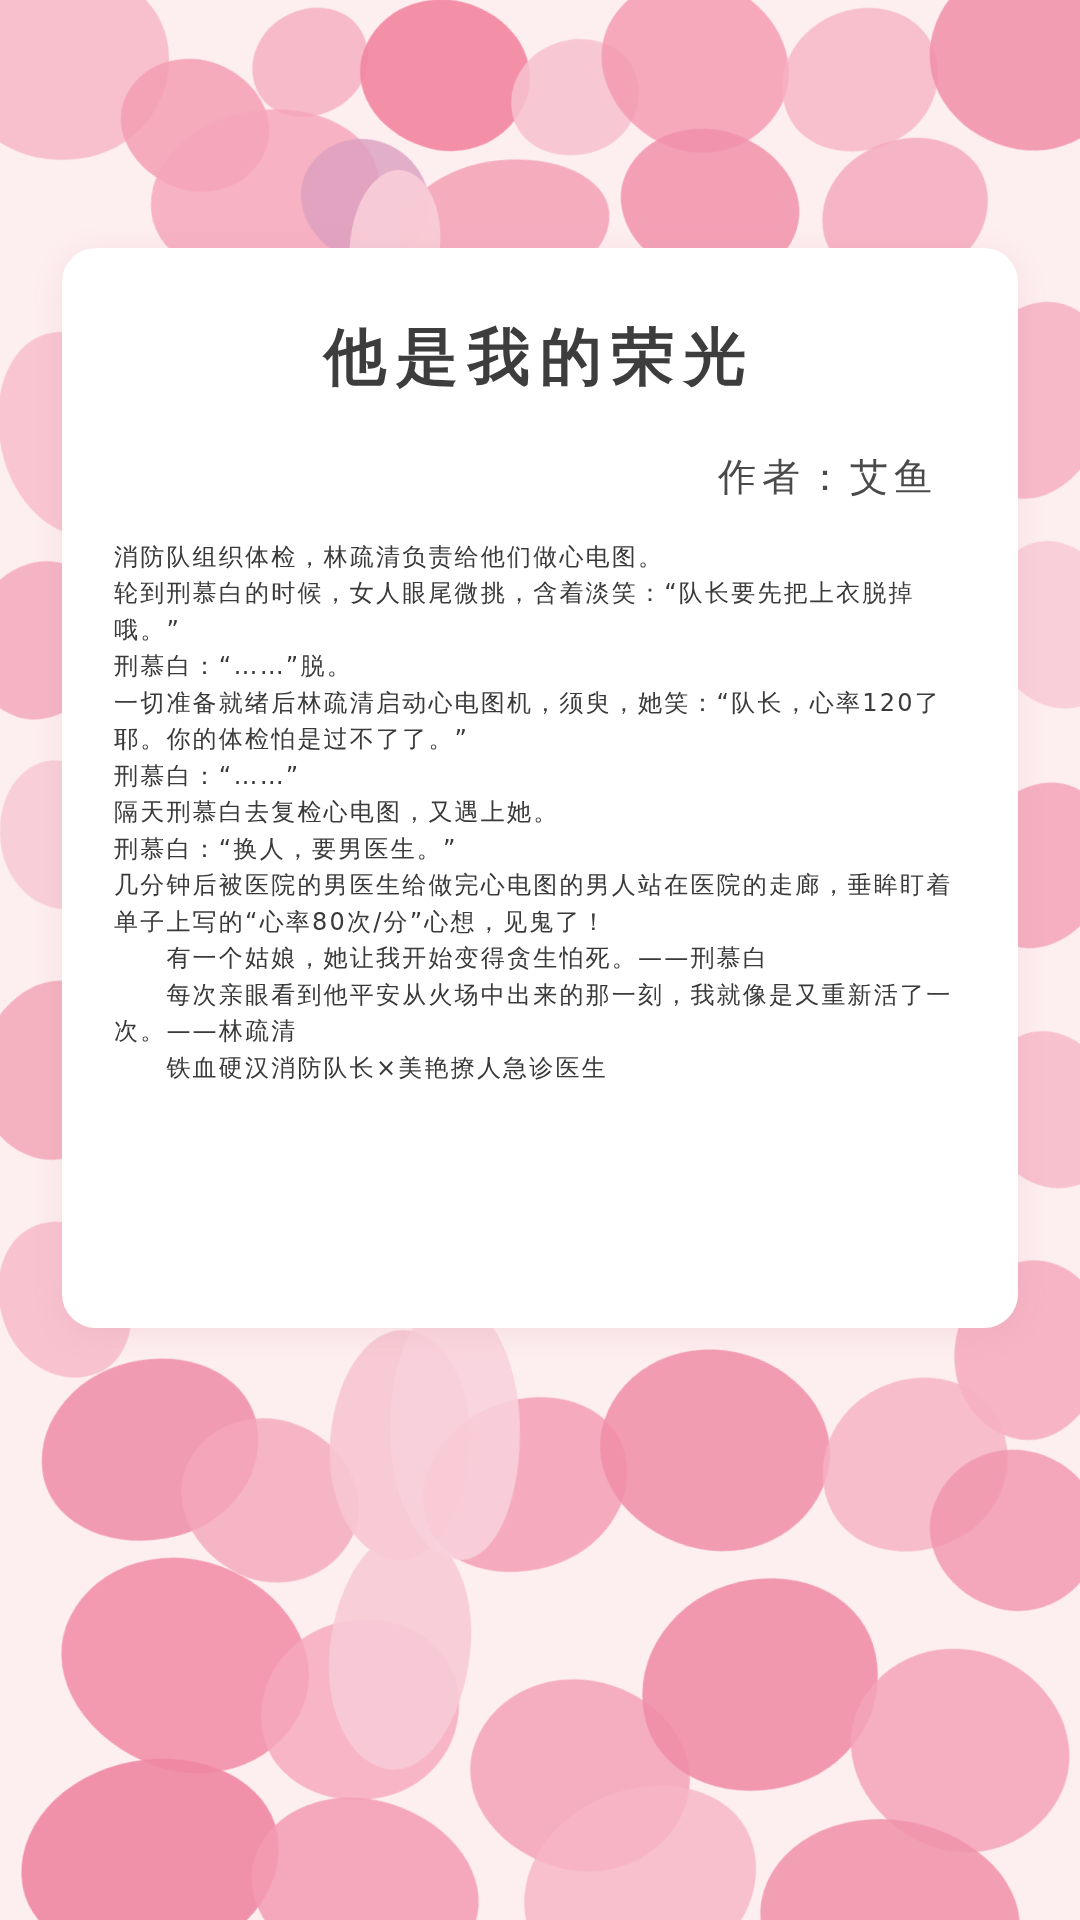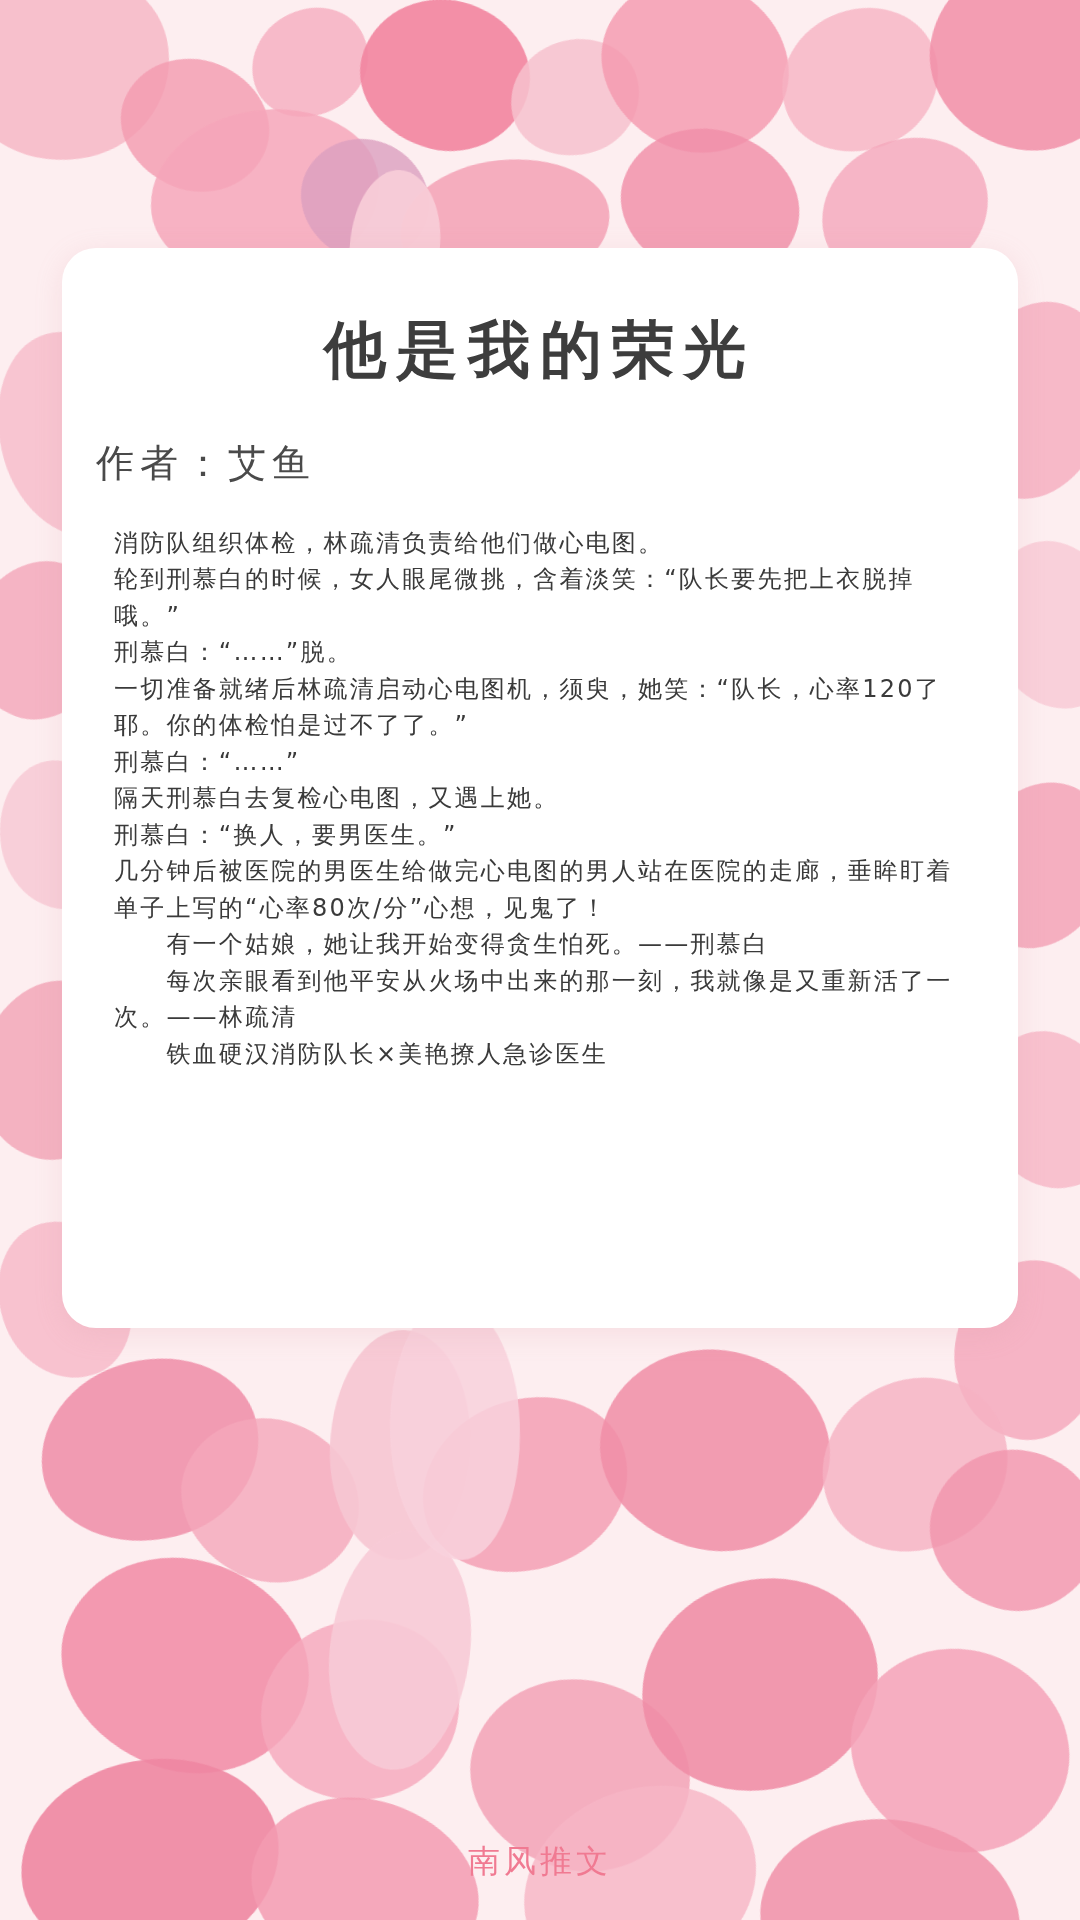--- a/index.html
+++ b/index.html
@@ -38,33 +38,34 @@
     top: 248px;
     width: 956px;
     height: 1080px;
     background: #ffffff;
     border-radius: 34px;
     box-shadow: 0 6px 28px rgba(216, 150, 160, 0.18);
     box-sizing: border-box;
     padding: 34px 34px 24px 34px;
   }
   .title {
-    margin: 8px;
+    margin: 15px;
     padding-top: 18px;
     text-align: center;
     font-size: 62px;
     font-weight: 700;
     letter-spacing: 10px;
     color: #3d3d3d;
     font-family: "DejaVu Sans", "Liberation Sans", sans-serif;
   }
   .author {
     margin: 0;
     padding-top: 38px;
     padding-right: 46px;
+    text-align: right;
     font-size: 38px;
     letter-spacing: 6px;
     color: #4a4a4a;
   }
   .body-text {
     margin: 0;
     padding: 36px 18px 0 18px;
     font-size: 24px;
     line-height: 1.52;
     letter-spacing: 2.2px;
@@ -144,15 +145,14 @@
 一切准备就绪后林疏清启动心电图机，须臾，她笑：“队长，心率120了耶。你的体检怕是过不了了。”
 刑慕白：“……”
 隔天刑慕白去复检心电图，又遇上她。
 刑慕白：“换人，要男医生。”
 几分钟后被医院的男医生给做完心电图的男人站在医院的走廊，垂眸盯着单子上写的“心率80次/分”心想，见鬼了！
 　　有一个姑娘，她让我开始变得贪生怕死。——刑慕白
 　　每次亲眼看到他平安从火场中出来的那一刻，我就像是又重新活了一次。——林疏清
 　　铁血硬汉消防队长×美艳撩人急诊医生</p>
   </div>
 
-  <div class="footer">南风推文</div>
 
 </div>
 
 </body></html>

